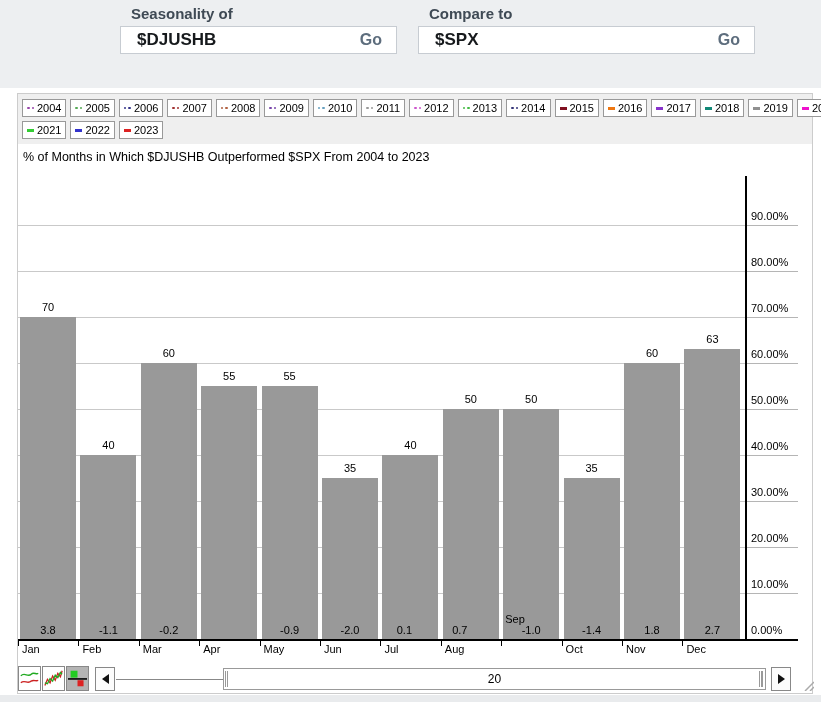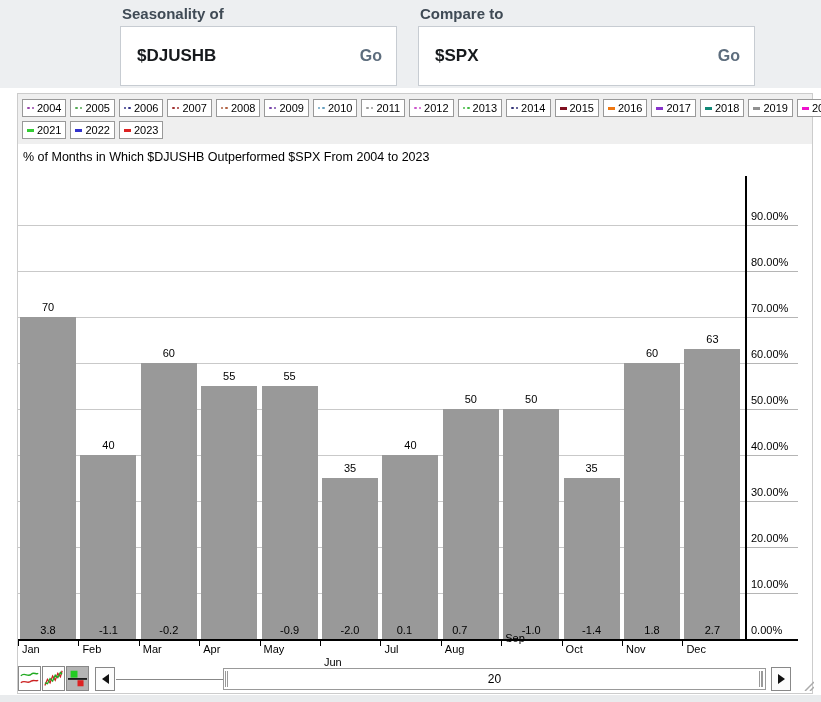--- a/index.html
+++ b/index.html
@@ -2,22 +2,22 @@
 <html><head>
 <meta charset="utf-8">
 <style>
   html,body{margin:0;padding:0;background:#fff;}
   #page{position:relative;width:821px;height:702px;background:#ffffff;
         font-family:"Liberation Sans",sans-serif;overflow:hidden;}
 
   
   .header{position:absolute;left:0;top:0;width:821px;height:88px;background:#edeff1;}
   .field{position:absolute;top:5px;}
-  .flabel{font-size:15px;font-weight:bold;color:#3f4a55;margin:0 0 4px 2px;}
-  .inputbox{background:#fff;border:1px solid #c7ccd2;border-radius:0;height:60px;
+  .flabel{font-size:15px;font-weight:bold;color:#3f4a55;margin:0 0 4px 11px;}
+  .inputbox{background:#fff;border:1px solid #c7ccd2;border-radius:0;height:28px;
             display:flex;align-items:center;justify-content:space-between;
             padding:0 14px;box-sizing:border-box;}
   .inputbox input{border:none;outline:none;font-weight:bold;font-size:17px;color:#16191c;
             font-family:"Liberation Sans",sans-serif;background:transparent;width:75%;}
   .gobtn{font-size:16px;font-weight:bold;color:#5d6d7d;cursor:pointer;}
 
   
   .panel{position:absolute;left:17px;top:93px;width:796px;height:601px;background:#fff;
          border:1px solid #cccccc;box-sizing:border-box;}
   .legendbar{position:absolute;left:0;top:0;width:100%;background:#efefef;
@@ -257,36 +257,36 @@
         <div class="monthlabel" style="left: 185.2px; top: 549px;">Apr</div>
         <div class="bar" style="left: 243.6px; top: 292px; width: 56px; height: 253px; background: rgb(153, 153, 153);"></div>
         <div class="barlabel" style="left: 243.6px; top: 276px; width: 56px;">55</div>
         <div class="footval" style="left: 243.6px; top: 530px; width: 56px;">-0.9</div>
         <div class="monthtick" style="left: 241.6px; top: 547px;"></div>
         <div class="monthlabel" style="left: 245.6px; top: 549px;">May</div>
         <div class="bar" style="left: 304px; top: 384px; width: 56px; height: 161px; background: rgb(153, 153, 153);"></div>
         <div class="barlabel" style="left: 304px; top: 368px; width: 56px;">35</div>
         <div class="footval" style="left: 304px; top: 530px; width: 56px;">-2.0</div>
         <div class="monthtick" style="left: 302px; top: 547px;"></div>
-        <div class="monthlabel" style="left: 306px; top: 562px;">Jun</div>
+        <div class="monthlabel" style="left: 306px; top: 549px;">Jun</div>
         <div class="bar" style="left: 364.4px; top: 361px; width: 56px; height: 184px; background: rgb(153, 153, 153);"></div>
         <div class="barlabel" style="left: 364.4px; top: 345px; width: 56px;">40</div>
         <div class="footval" style="left: 364.4px; top: 530px; width: 44px;">0.1</div>
         <div class="monthtick" style="left: 362.4px; top: 547px;"></div>
         <div class="monthlabel" style="left: 366.4px; top: 549px;">Jul</div>
         <div class="bar" style="left: 424.8px; top: 315px; width: 56px; height: 230px; background: rgb(153, 153, 153);"></div>
         <div class="barlabel" style="left: 424.8px; top: 299px; width: 56px;">50</div>
         <div class="footval" style="left: 424.8px; top: 530px; width: 34px;">0.7</div>
         <div class="monthtick" style="left: 422.8px; top: 547px;"></div>
         <div class="monthlabel" style="left: 426.8px; top: 549px;">Aug</div>
         <div class="bar" style="left: 485.2px; top: 315px; width: 56px; height: 230px; background: rgb(153, 153, 153);"></div>
         <div class="barlabel" style="left: 485.2px; top: 299px; width: 56px;">50</div>
         <div class="footval" style="left: 485.2px; top: 530px; width: 56px;">-1.0</div>
         <div class="monthtick" style="left: 483.2px; top: 547px;"></div>
-        <div class="monthlabel" style="left: 487.2px; top: 538px;">Sep</div>
+        <div class="monthlabel" style="left: 487.2px; top: 519px;">Sep</div>
         <div class="bar" style="left: 545.6px; top: 384px; width: 56px; height: 161px; background: rgb(153, 153, 153);"></div>
         <div class="barlabel" style="left: 545.6px; top: 368px; width: 56px;">35</div>
         <div class="footval" style="left: 545.6px; top: 530px; width: 56px;">-1.4</div>
         <div class="monthtick" style="left: 543.6px; top: 547px;"></div>
         <div class="monthlabel" style="left: 547.6px; top: 549px;">Oct</div>
         <div class="bar" style="left: 606px; top: 269px; width: 56px; height: 276px; background: rgb(153, 153, 153);"></div>
         <div class="barlabel" style="left: 606px; top: 253px; width: 56px;">60</div>
         <div class="footval" style="left: 606px; top: 530px; width: 56px;">1.8</div>
         <div class="monthtick" style="left: 604px; top: 547px;"></div>
         <div class="monthlabel" style="left: 608px; top: 549px;">Nov</div>

